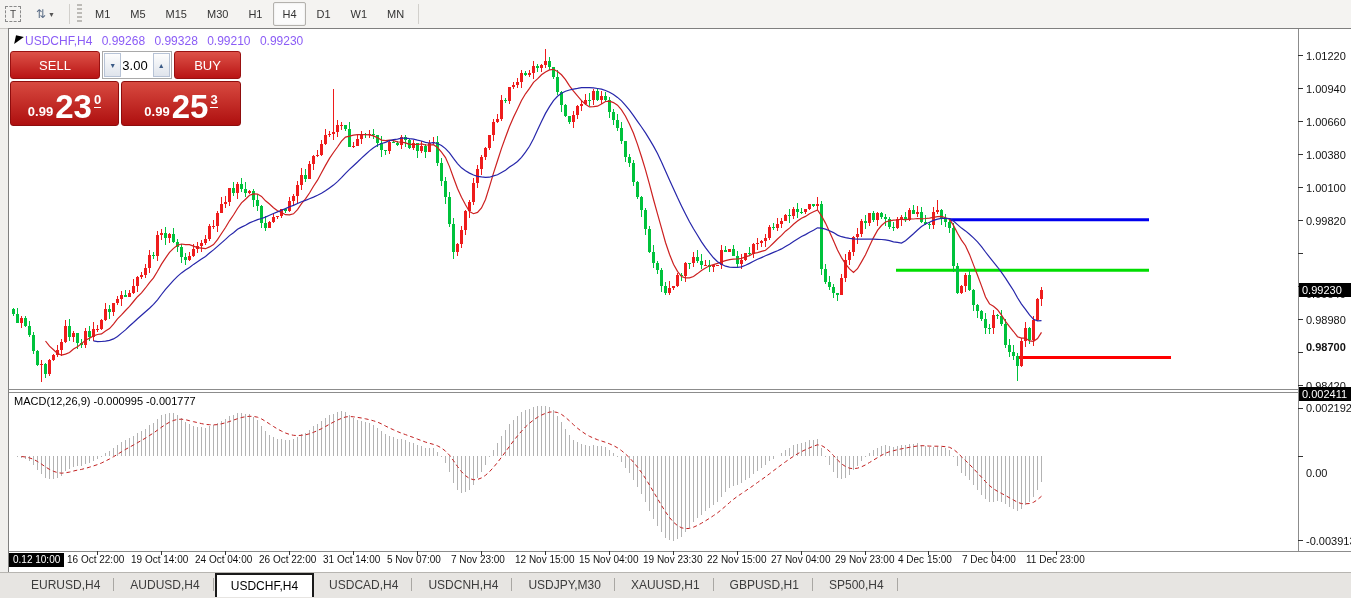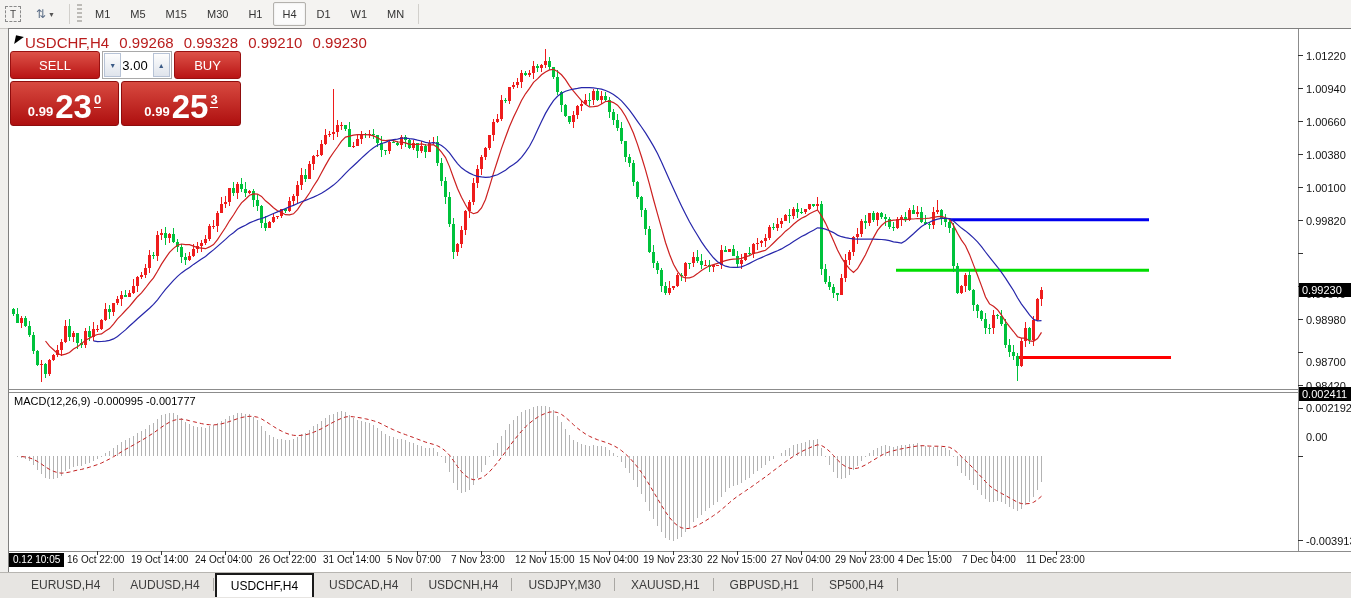--- a/index.html
+++ b/index.html
@@ -17,21 +17,21 @@
     display:flex;align-items:center;justify-content:center;}
   #arrowsicon{font-size:12px;color:#5a6c86;}
   #caret{font-size:7px;color:#555;margin-left:2px;}
   
   #win{position:absolute;left:8px;top:28px;width:1342px;height:544px;background:#fff;
     border:1px solid #7f7f7f;}
   #priceplot,#macdplot{position:absolute;left:2px;}
   #priceplot{top:4px;} #macdplot{top:364px;}
   .hline{position:absolute;left:0;width:1342px;height:1px;background:#8c8c8c;}
   #axisborder{position:absolute;left:1289px;top:0;width:1px;height:522px;background:#8c8c8c;}
-  #title{position:absolute;left:16px;top:5px;font-size:15px;color:#b91c1c;}
+  #title{position:absolute;left:16px;top:5px;font-size:12px;color:#8b5cf6;}
   #title span{margin-right:6px;}
   #cursor{position:absolute;left:6px;top:7px;width:0;height:0;border-left:8px solid #000;
     border-bottom:9px solid transparent;transform:rotate(12deg);}
   .ptick,.mtick{position:absolute;left:1297px;font-size:11px;color:#111;white-space:nowrap;}
   .tickmark{position:absolute;left:1289px;width:5px;height:1px;background:#333;}
   .pricebox{position:absolute;left:1290px;width:56px;height:14px;background:#000;color:#fff;
     font-size:11px;line-height:14px;padding-left:3px;z-index:5;}
   #macdlabel{position:absolute;left:5px;top:366px;font-size:11px;color:#000;}
   .xlab{position:absolute;top:525px;font-size:10px;color:#111;white-space:nowrap;}
   .xtickmark{position:absolute;top:522px;width:1px;height:4px;background:#333;}
@@ -936,29 +936,29 @@
       <div class="ptick" style="top: 152.911px;">1.00100</div>
       <div class="tickmark" style="top: 191.395px;"></div>
       <div class="ptick" style="top: 185.895px;">0.99820</div>
       <div class="tickmark" style="top: 224.38px;"></div>
       <div class="ptick" style="top: 218.88px; margin-top: 40px;">0.99540</div>
       <div class="tickmark" style="top: 257.365px;"></div>
       <div class="ptick" style="top: 251.865px;">0.99260</div>
       <div class="tickmark" style="top: 290.35px;"></div>
       <div class="ptick" style="top: 284.85px;">0.98980</div>
       <div class="tickmark" style="top: 323.335px;"></div>
-      <div class="ptick" style="top: 327px;">0.98700</div>
+      <div class="ptick" style="top: 312px; font-weight: bold;">0.98700</div>
       <div class="tickmark" style="top: 356.319px;"></div>
       <div class="ptick" style="top: 350.819px;">0.98420</div>
     </div>
   <div id="mticks">
       <div class="tickmark" style="top: 378.89px;"></div>
       <div class="mtick" style="top: 373.39px;">0.002192</div>
       <div class="tickmark" style="top: 426.5px;"></div>
-      <div class="mtick" style="top: 402px;">0.00</div>
+      <div class="mtick" style="top: 438px;">0.00</div>
       <div class="tickmark" style="top: 511.49px;"></div>
       <div class="mtick" style="top: 505.99px;">-0.003913</div>
     </div>
   <div id="pricebox" class="pricebox" style="top: 254.399px;">0.99230</div>
   <div id="macdbox" class="pricebox" style="top: 358px;">0.002411</div>
 
   <div id="xlabels">
       <div class="xlab" style="left: 40px;">8</div>
       <div class="xlab" style="left: 58px;">16 Oct 22:00</div>
       <div class="xtickmark" style="left: 88px;"></div>
@@ -986,21 +986,21 @@
       <div class="xtickmark" style="left: 792px;"></div>
       <div class="xlab" style="left: 826px;">29 Nov 23:00</div>
       <div class="xtickmark" style="left: 856px;"></div>
       <div class="xlab" style="left: 889px;">4 Dec 15:00</div>
       <div class="xtickmark" style="left: 919px;"></div>
       <div class="xlab" style="left: 953px;">7 Dec 04:00</div>
       <div class="xtickmark" style="left: 983px;"></div>
       <div class="xlab" style="left: 1017px;">11 Dec 23:00</div>
       <div class="xtickmark" style="left: 1047px;"></div>
     </div>
-  <div id="xmarker">0.12 10:05</div>
+  <div id="xmarker">0.12 10:00</div>
 </div>
 
 <div id="tabbar">
     <div class="tab">EURUSD,H4</div>
     <div class="tab">AUDUSD,H4</div>
     <div class="tab active">USDCHF,H4</div>
     <div class="tab">USDCAD,H4</div>
     <div class="tab">USDCNH,H4</div>
     <div class="tab">USDJPY,M30</div>
     <div class="tab">XAUUSD,H1</div>

